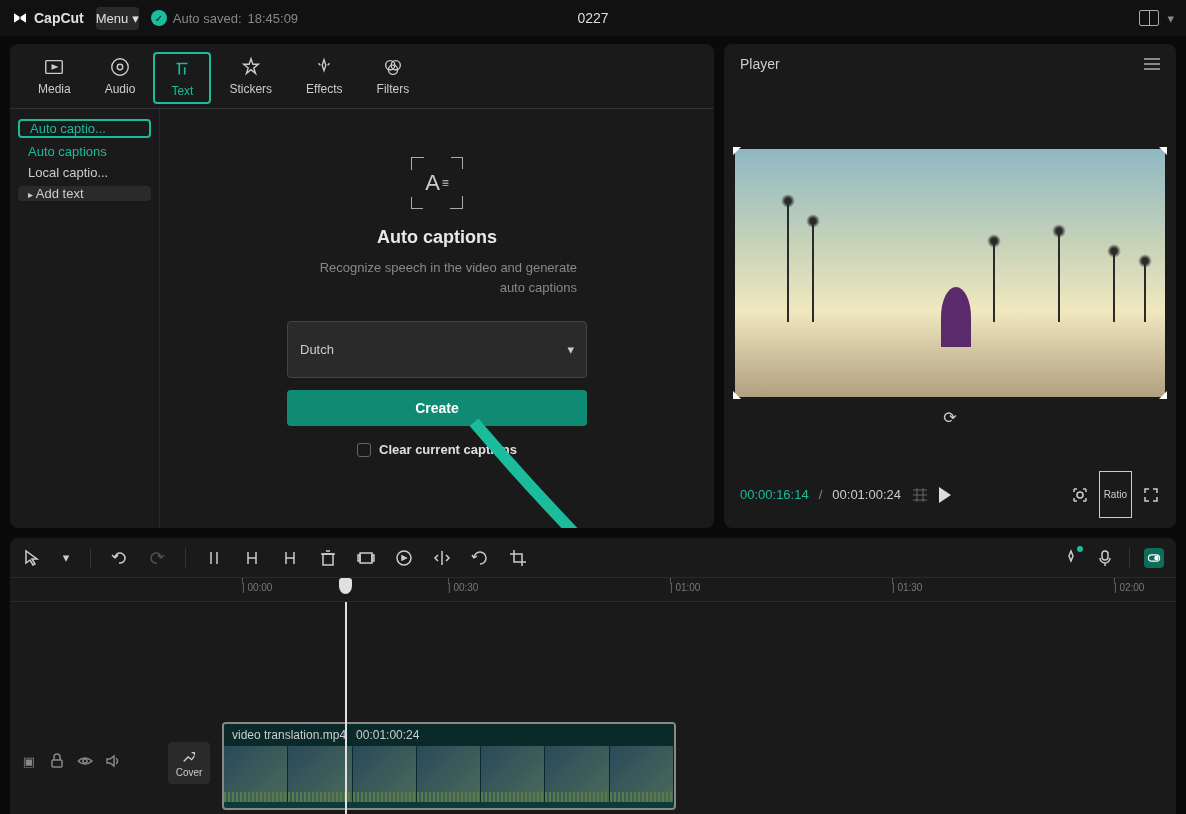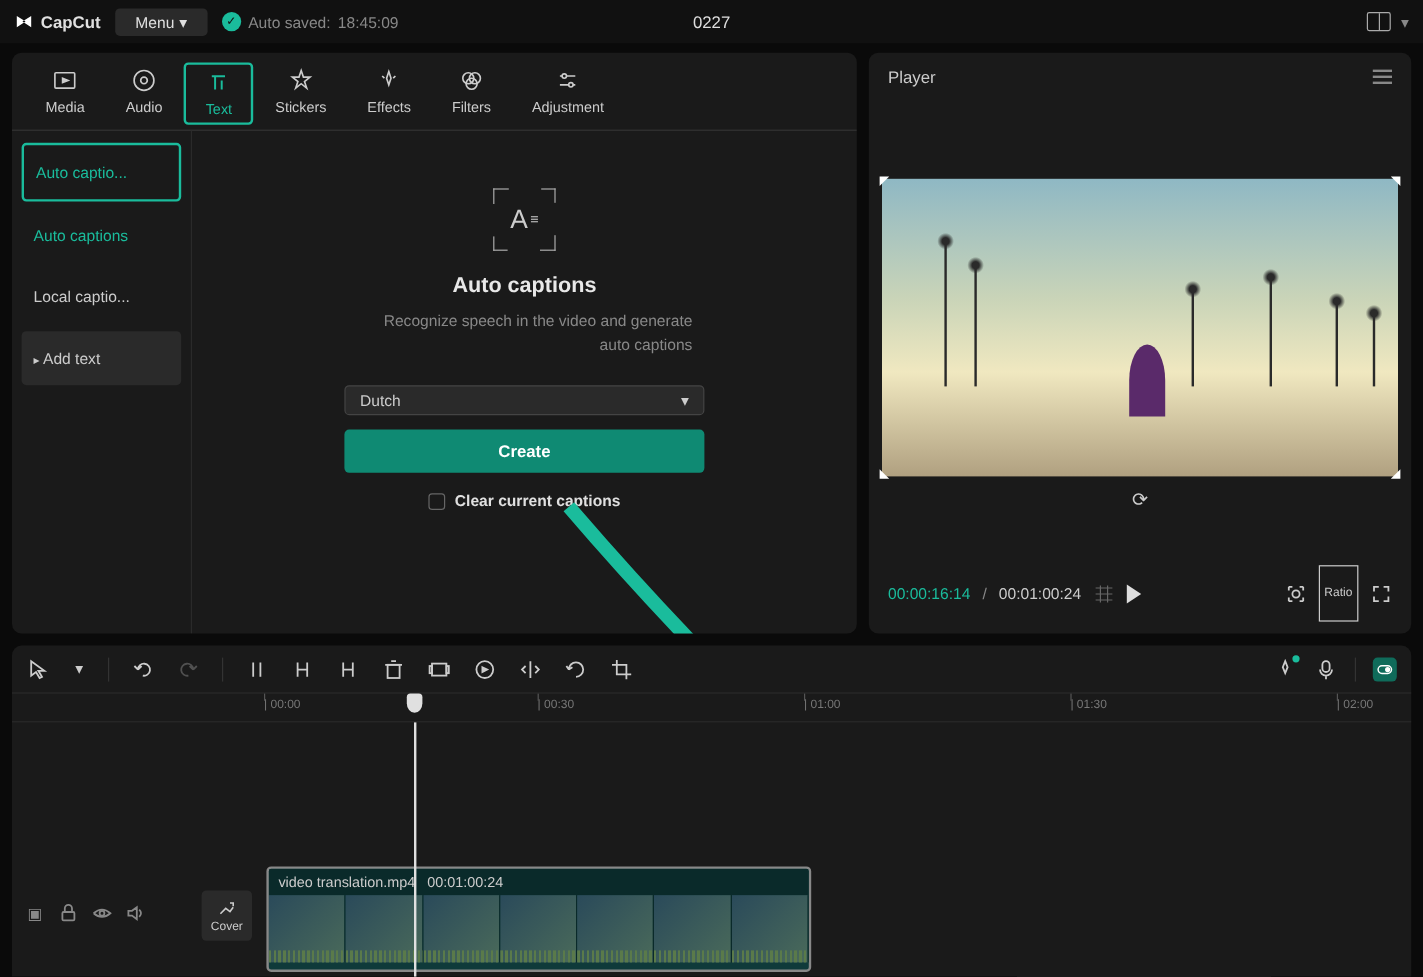--- a/index.html
+++ b/index.html
@@ -3,56 +3,56 @@
 <meta charset="utf-8">
 <style>
 * { margin: 0; padding: 0; box-sizing: border-box; font-family: -apple-system, BlinkMacSystemFont, "Segoe UI", sans-serif; }
 body { background: #0a0a0a; color: #e0e0e0; width: 1186px; height: 814px; overflow: hidden; font-size: 13px; }
 .app { display: flex; flex-direction: column; height: 100%; border-radius: 30px; }
 
 
 .topbar { height: 36px; background: #111; display: flex; align-items: center; padding: 0 12px; gap: 12px; }
 .logo { display: flex; align-items: center; gap: 6px; font-weight: 600; font-size: 14px; }
 .logo-icon { width: 16px; height: 16px; }
-.menu-btn { background: #2a2a2a; border: none; color: #e0e0e0; padding: 4px 17px; border-radius: 4px; font-size: 13px; display: flex; align-items: center; gap: 4px; cursor: pointer; }
+.menu-btn { background: #2a2a2a; border: none; color: #e0e0e0; padding: 4px 0; border-radius: 4px; font-size: 13px; display: flex; align-items: center; gap: 4px; cursor: pointer; }
 .autosave { display: flex; align-items: center; gap: 6px; color: #888; font-size: 13px; }
 .check-icon { color: #1abc9c; width: 16px; height: 16px; border-radius: 50%; background: #1abc9c; display: inline-flex; align-items: center; justify-content: center; color: #111; font-size: 10px; }
 .project-name { position: absolute; left: 50%; transform: translateX(-50%); font-size: 14px; color: #ddd; font-weight: 400; }
 .topbar-right { margin-left: auto; display: flex; align-items: center; gap: 8px; }
 
 
 .main { display: flex; gap: 10px; padding: 8px 10px 0 10px; height: 492px; }
 .left-panel { flex: 1; background: #1a1a1a; border-radius: 8px; display: flex; flex-direction: column; overflow: hidden; }
 .right-panel { width: 452px; background: #1a1a1a; border-radius: 8px; display: flex; flex-direction: column; }
 
 
 .tabs { display: flex; padding: 8px 12px 4px 12px; gap: 2px; border-bottom: 1px solid #333; }
 .tab { display: flex; flex-direction: column; align-items: center; gap: 4px; padding: 4px 16px; cursor: pointer; border-radius: 4px; color: #ccc; }
 .tab.active { border: 2px solid #1abc9c; color: #1abc9c; }
 .tab-icon { width: 22px; height: 22px; display: flex; align-items: center; justify-content: center; }
 .tab-label { font-size: 12px; }
 
 
 .left-body { display: flex; flex: 1; }
 .sidebar { width: 150px; border-right: 1px solid #2a2a2a; padding: 10px 8px; display: flex; flex-direction: column; gap: 6px; }
-.sidebar-item { padding: 15px 10px; border-radius: 4px; cursor: pointer; color: #ccc; font-size: 13px; white-space: nowrap; overflow: hidden; text-overflow: ellipsis; }
+.sidebar-item { padding: 0 10px; border-radius: 4px; cursor: pointer; color: #ccc; font-size: 13px; white-space: nowrap; overflow: hidden; text-overflow: ellipsis; }
 .sidebar-item.highlighted { border: 2px solid #1abc9c; color: #1abc9c; }
 .sidebar-item.active { color: #1abc9c; }
 .sidebar-item.expandable::before { content: "▸ "; font-size: 10px; }
 
 .content { flex: 1; padding: 50px 40px; display: flex; flex-direction: column; align-items: center; position: relative; }
 .caption-icon { width: 48px; height: 48px; border: 1.5px solid #aaa; border-style: none; position: relative; display: flex; align-items: center; justify-content: center; color: #ccc; font-size: 22px; margin-bottom: 20px; }
 .caption-icon::before, .caption-icon::after { content: ""; position: absolute; width: 12px; height: 12px; border: 1.5px solid #aaa; }
 .caption-icon::before { top: -2px; left: -2px; border-right: none; border-bottom: none; }
 .caption-icon::after { bottom: -2px; right: -2px; border-left: none; border-top: none; }
 .corner-tl { position: absolute; top: -2px; right: -2px; width: 12px; height: 12px; border: 1.5px solid #aaa; border-left: none; border-bottom: none; }
 .corner-bl { position: absolute; bottom: -2px; left: -2px; width: 12px; height: 12px; border: 1.5px solid #aaa; border-right: none; border-top: none; }
 .content-title { font-size: 18px; font-weight: 600; color: #e8e8e8; margin-bottom: 10px; }
 .content-desc { font-size: 13px; color: #888; text-align: right; line-height: 1.5; margin-bottom: 24px; max-width: 280px; }
-.lang-select { width: 300px; background: #2a2a2a; border: 1px solid #444; color: #ccc; padding: 4px 12px; border-radius: 4px; font-size: 13px; display: flex; justify-content: space-between; align-items: center; cursor: pointer; margin-bottom: 12px; }
+.lang-select { width: 300px; background: #2a2a2a; border: 1px solid #444; color: #ccc; padding: 20px 12px; border-radius: 4px; font-size: 13px; display: flex; justify-content: space-between; align-items: center; cursor: pointer; margin-bottom: 12px; }
 .create-btn { width: 300px; background: #0f8a73; border: none; color: #fff; padding: 10px; border-radius: 4px; font-size: 14px; font-weight: 600; cursor: pointer; margin-bottom: 16px; }
 .checkbox-row { display: flex; align-items: center; gap: 8px; color: #e0e0e0; font-weight: 600; font-size: 13px; }
 .checkbox { width: 14px; height: 14px; border: 1.5px solid #666; border-radius: 3px; }
 .arrow-annotation { position: absolute; left: 200px; top: 290px; pointer-events: none; }
 
 
 .player-header { display: flex; align-items: center; justify-content: space-between; padding: 12px 16px; }
 .player-title { font-size: 14px; color: #ccc; }
 .hamburger { display: flex; flex-direction: column; gap: 3px; cursor: pointer; }
 .hamburger span { width: 16px; height: 2px; background: #888; }
@@ -185,30 +185,20 @@
         <div class="tab">
             <div class="tab-icon">
               <svg viewBox="0 0 24 24" fill="none" stroke="#ccc" stroke-width="1.5">
                 <circle cx="9" cy="10" r="5"></circle>
                 <circle cx="15" cy="10" r="5"></circle>
                 <circle cx="12" cy="15" r="5"></circle>
               </svg>
             </div>
             <span class="tab-label">Filters</span>
           </div>
-        <div class="tab">
-            <div class="tab-icon">
-              <svg viewBox="0 0 24 24" fill="none" stroke="#ccc" stroke-width="1.5">
-                <path d="M5 8 H19 M5 16 H19"></path>
-                <circle cx="9" cy="8" r="2" fill="#1a1a1a"></circle>
-                <circle cx="15" cy="16" r="2" fill="#1a1a1a"></circle>
-              </svg>
-            </div>
-            <span class="tab-label">Adjustment</span>
-          </div>
       </div>
 
       <div class="left-body">
         <div class="sidebar">
           <div class="sidebar-item highlighted" style="position:relative;">Auto captio...</div>
           <div class="sidebar-item active">Auto captions</div>
           <div class="sidebar-item">Local captio...</div>
           <div class="sidebar-item expandable" style="background:#2a2a2a;">Add text</div>
         </div>
 
@@ -373,21 +363,21 @@
         <div class="tl-tool" style="background:#0f6b5a;border-radius:4px;padding:2px;">
             <svg viewBox="0 0 20 20" fill="none" stroke="#fff" stroke-width="1.5">
               <rect x="3" y="6" width="14" height="8" rx="4"></rect>
               <circle cx="13" cy="10" r="2" fill="#fff"></circle>
             </svg>
           </div>
       </div>
     </div>
 
     <div class="ruler">
-      <div class="ruler-tick" style="left:210px;">| <span>00:00</span></div>
+      <div class="ruler-tick" style="left:232px;">| <span>00:00</span></div>
       <div class="ruler-tick" style="left:438px;">| <span>00:30</span></div>
       <div class="ruler-tick" style="left:660px;">| <span>01:00</span></div>
       <div class="ruler-tick" style="left:882px;">| <span>01:30</span></div>
       <div class="ruler-tick" style="left:1104px;">| <span>02:00</span></div>
     </div>
 
     <div class="tracks">
       <div class="playhead"></div>
       <div class="track-controls">
         <div class="tc-icon">▣</div>

